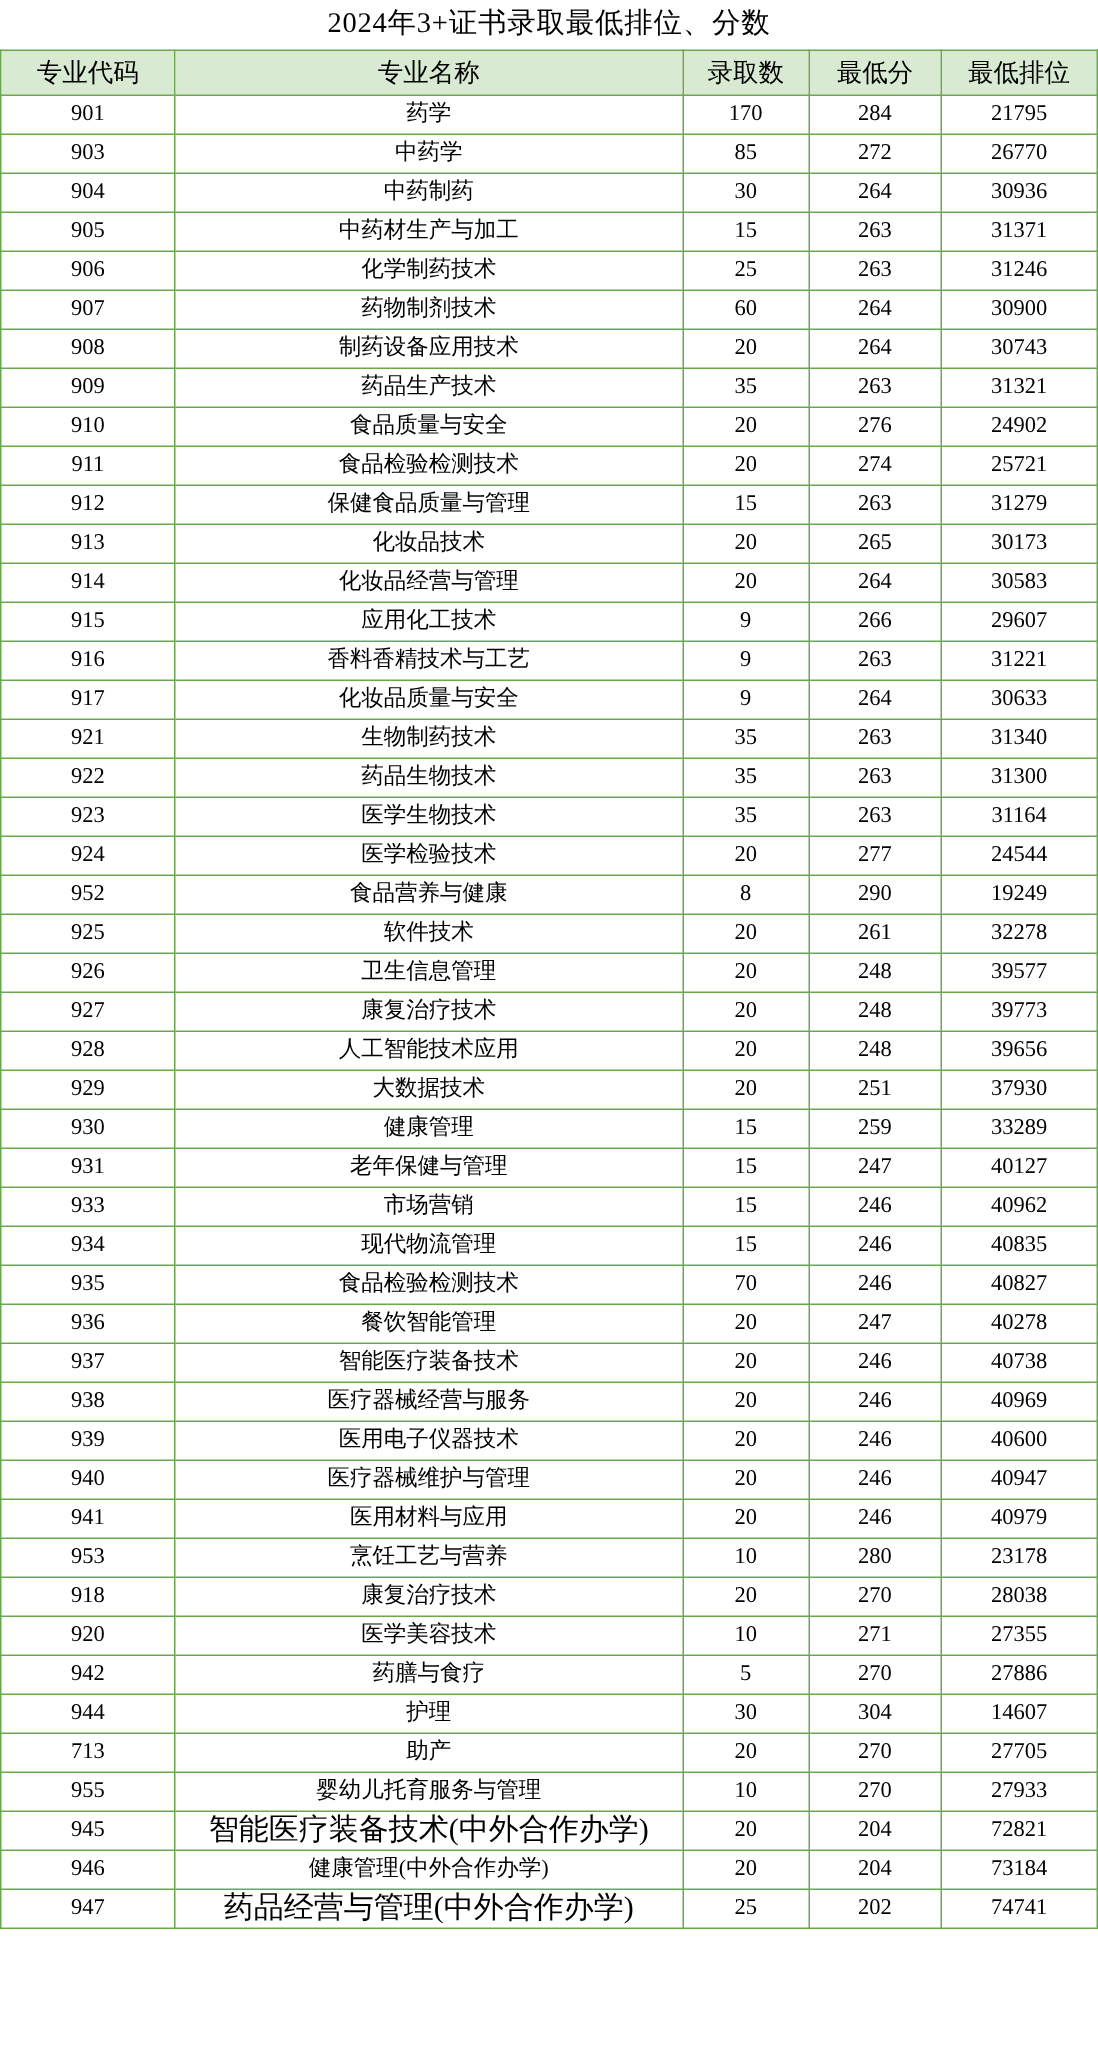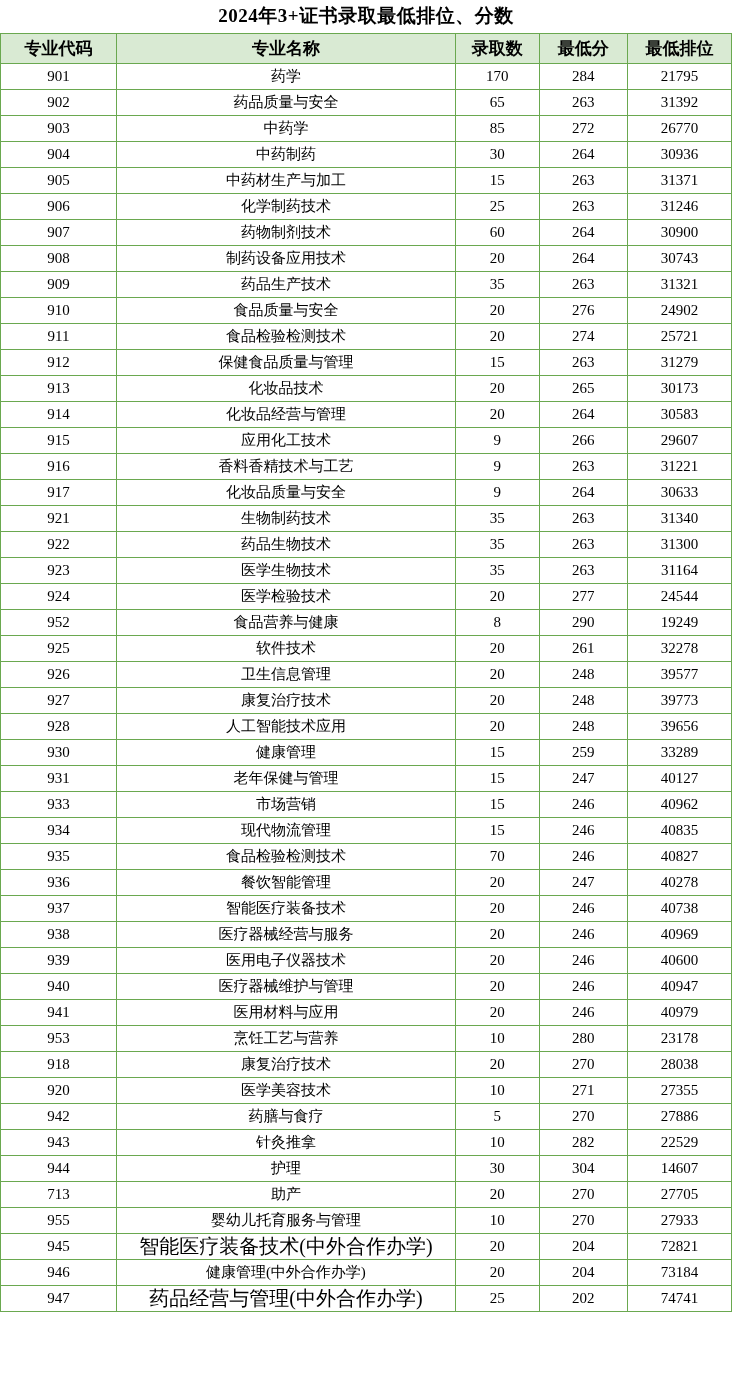--- a/index.html
+++ b/index.html
@@ -12,21 +12,21 @@
     font-family: "Liberation Serif", "DejaVu Serif", serif;
     color: #000000;
   }
   .page {
     width: 732px;
     box-sizing: border-box;
   }
   .doc-title {
     text-align: center;
     font-size: 19px;
-    font-weight: bold;
+    font-weight: normal;
     line-height: 28px;
     padding: 2px 0 3px 0;
     letter-spacing: 0.5px;
   }
   table.score-table {
     border-collapse: collapse;
     width: 732px;
     table-layout: fixed;
   }
   table.score-table td,
@@ -36,21 +36,21 @@
     vertical-align: middle;
     font-size: 15px;
     line-height: 17px;
     height: 25px;
     padding: 0 2px;
     overflow: hidden;
     white-space: nowrap;
   }
   table.score-table thead th {
     background: #d9ead3;
-    font-weight: bold;
+    font-weight: normal;
     font-size: 17px;
     height: 29px;
   }
   .col-code   { width: 116px; }
   .col-name   { width: 338px; }
   .col-count  { width: 84px; }
   .col-min    { width: 88px; }
   .col-rank   { width: 104px; }
   td.cell-code,
   td.cell-count,
@@ -91,27 +91,20 @@
     </thead>
     <tbody id="table-body">
         <tr>
           <td class="cell-code">901</td>
           <td class="cell-name">药学</td>
           <td class="cell-count">170</td>
           <td class="cell-min">284</td>
           <td class="cell-rank">21795</td>
         </tr>
         <tr>
-          <td class="cell-code">902</td>
-          <td class="cell-name">药品质量与安全</td>
-          <td class="cell-count">65</td>
-          <td class="cell-min">263</td>
-          <td class="cell-rank">31392</td>
-        </tr>
-        <tr>
           <td class="cell-code">903</td>
           <td class="cell-name">中药学</td>
           <td class="cell-count">85</td>
           <td class="cell-min">272</td>
           <td class="cell-rank">26770</td>
         </tr>
         <tr>
           <td class="cell-code">904</td>
           <td class="cell-name">中药制药</td>
           <td class="cell-count">30</td>
@@ -266,20 +259,27 @@
           <td class="cell-rank">39773</td>
         </tr>
         <tr>
           <td class="cell-code">928</td>
           <td class="cell-name">人工智能技术应用</td>
           <td class="cell-count">20</td>
           <td class="cell-min">248</td>
           <td class="cell-rank">39656</td>
         </tr>
         <tr>
+          <td class="cell-code">929</td>
+          <td class="cell-name">大数据技术</td>
+          <td class="cell-count">20</td>
+          <td class="cell-min">251</td>
+          <td class="cell-rank">37930</td>
+        </tr>
+        <tr>
           <td class="cell-code">930</td>
           <td class="cell-name">健康管理</td>
           <td class="cell-count">15</td>
           <td class="cell-min">259</td>
           <td class="cell-rank">33289</td>
         </tr>
         <tr>
           <td class="cell-code">931</td>
           <td class="cell-name">老年保健与管理</td>
           <td class="cell-count">15</td>
@@ -369,27 +369,20 @@
           <td class="cell-count">10</td>
           <td class="cell-min">271</td>
           <td class="cell-rank">27355</td>
         </tr>
         <tr>
           <td class="cell-code">942</td>
           <td class="cell-name">药膳与食疗</td>
           <td class="cell-count">5</td>
           <td class="cell-min">270</td>
           <td class="cell-rank">27886</td>
-        </tr>
-        <tr>
-          <td class="cell-code">943</td>
-          <td class="cell-name">针灸推拿</td>
-          <td class="cell-count">10</td>
-          <td class="cell-min">282</td>
-          <td class="cell-rank">22529</td>
         </tr>
         <tr>
           <td class="cell-code">944</td>
           <td class="cell-name">护理</td>
           <td class="cell-count">30</td>
           <td class="cell-min">304</td>
           <td class="cell-rank">14607</td>
         </tr>
         <tr>
           <td class="cell-code">713</td>

